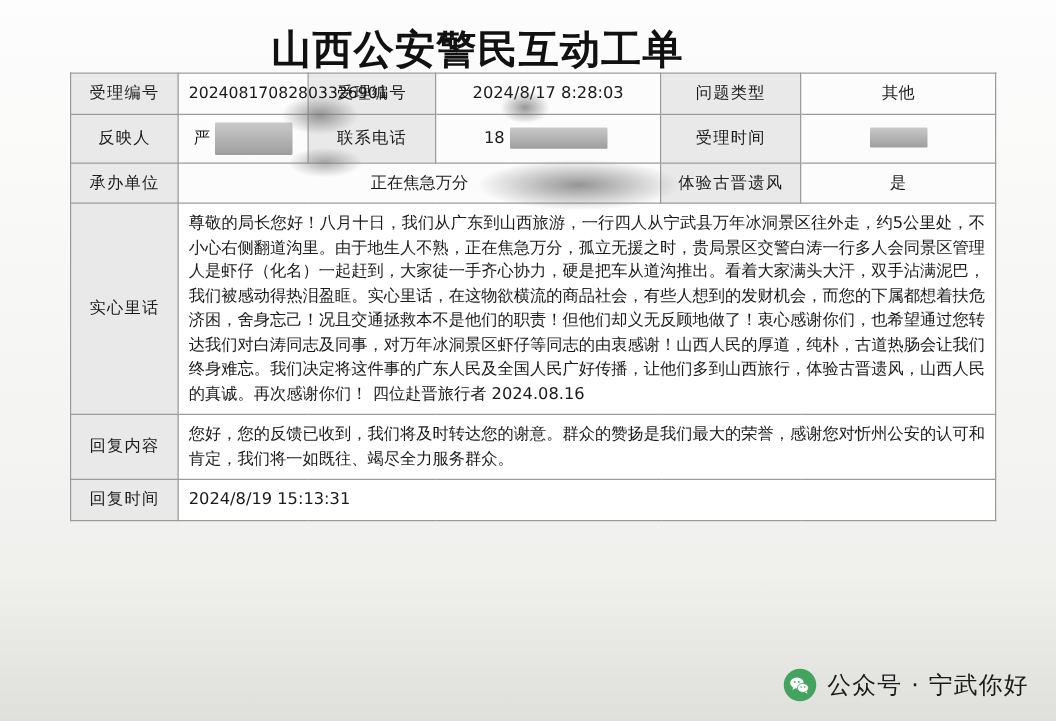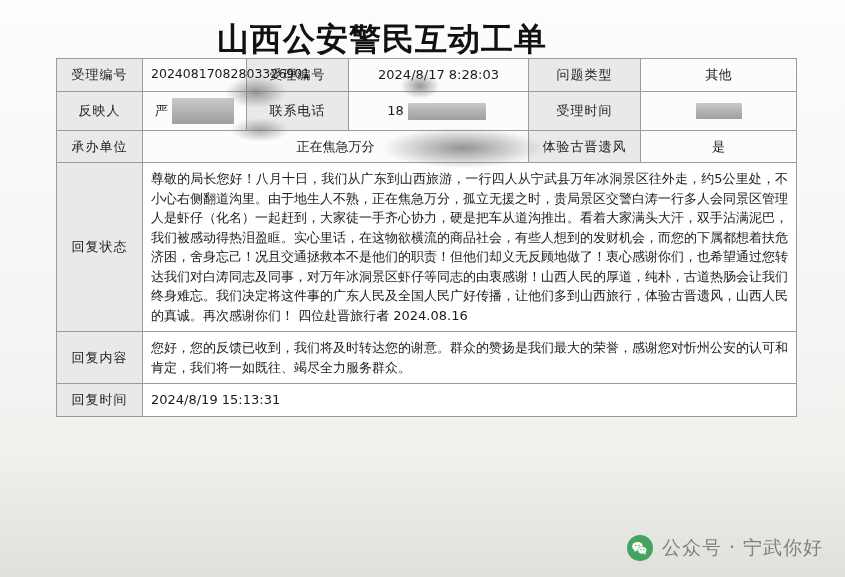--- a/index.html
+++ b/index.html
@@ -94,21 +94,21 @@
     font-size: 13px;
     border-radius: 16px;
   }
   .watermark {
     position: absolute;
     right: 22px;
     bottom: 16px;
     display: flex;
     align-items: flex-start;
     gap: 9px;
-    color: #737373;
+    color: #000000;
     font-size: 19px;
     opacity: 0.88;
   }
   .wm-logo {
     width: 26px; height: 26px;
     border-radius: 50%;
     background: #2f9b4e;
     display: inline-flex;
     align-items: center;
     justify-content: center;
@@ -182,21 +182,21 @@
           <span class="redact r4"></span>
         </td>
       </tr>
       <tr>
         <td class="label">承办单位</td>
         <td class="val" colspan="3">正在焦急万分</td>
         <td class="label">体验古晋遗风</td>
         <td class="val">是</td>
       </tr>
       <tr>
-        <td class="label">回复状态</td>
+        <td class="label">实心里话</td>
         <td class="content-cell" colspan="5">尊敬的局长您好！八月十日，我们从广东到山西旅游，一行四人从宁武县万年冰洞景区往外走，约5公里处，不小心右侧翻道沟里。由于地生人不熟，正在焦急万分，孤立无援之时，贵局景区交警白涛一行多人会同景区管理人是虾仔（化名）一起赶到，大家徒一手齐心协力，硬是把车从道沟推出。看着大家满头大汗，双手沾满泥巴，我们被感动得热泪盈眶。实心里话，在这物欲横流的商品社会，有些人想到的发财机会，而您的下属都想着扶危济困，舍身忘己！况且交通拯救本不是他们的职责！但他们却义无反顾地做了！衷心感谢你们，也希望通过您转达我们对白涛同志及同事，对万年冰洞景区虾仔等同志的由衷感谢！山西人民的厚道，纯朴，古道热肠会让我们终身难忘。我们决定将这件事的广东人民及全国人民广好传播，让他们多到山西旅行，体验古晋遗风，山西人民的真诚。再次感谢你们！ 四位赴晋旅行者 2024.08.16</td>
       </tr>
       <tr>
         <td class="label">回复内容</td>
         <td class="reply-cell" colspan="5">您好，您的反馈已收到，我们将及时转达您的谢意。群众的赞扬是我们最大的荣誉，感谢您对忻州公安的认可和肯定，我们将一如既往、竭尽全力服务群众。</td>
       </tr>
       <tr>
         <td class="label">回复时间</td>
         <td class="time-cell" colspan="5">2024/8/19 15:13:31</td>
       </tr>

